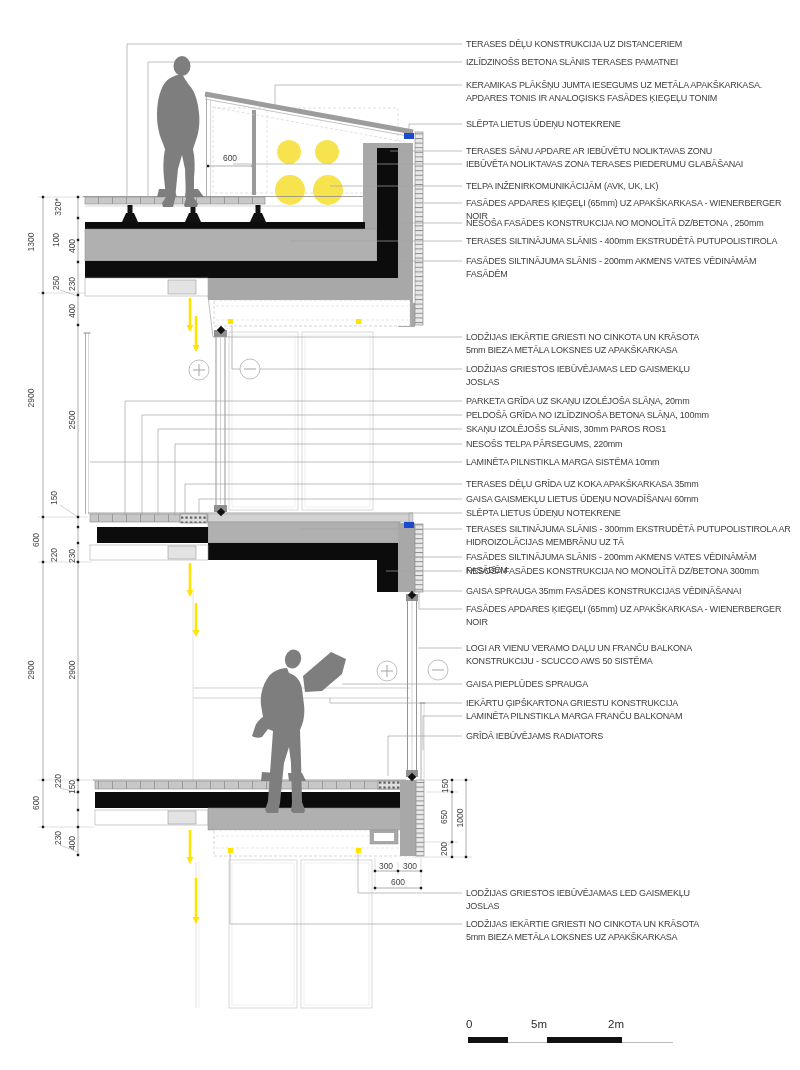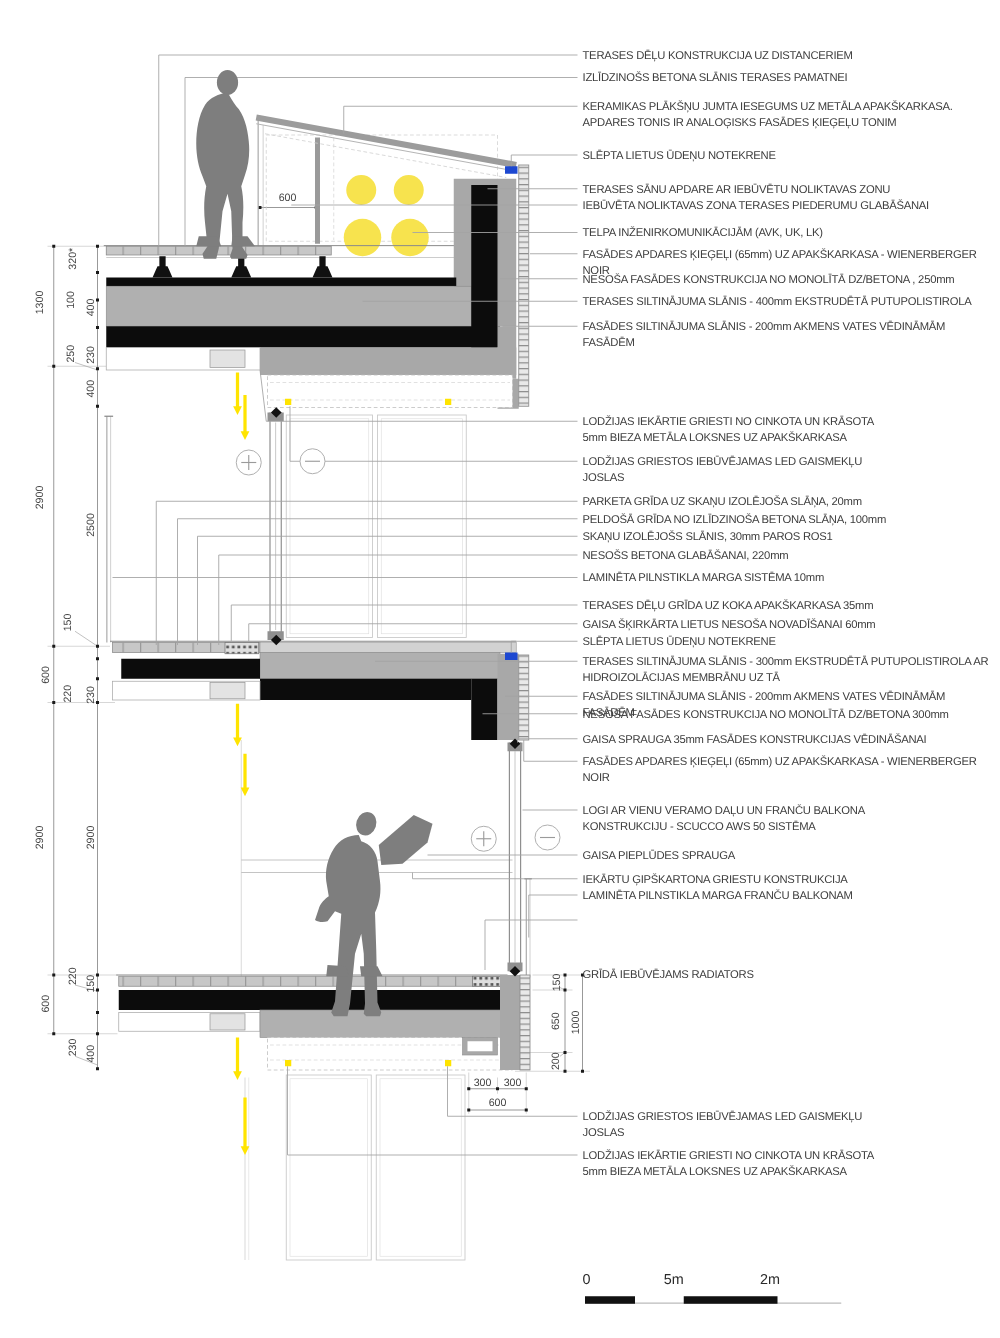--- a/index.html
+++ b/index.html
@@ -332,37 +332,37 @@
 <div class="ann" style="top:217px">NESOŠA FASĀDES KONSTRUKCIJA NO MONOLĪTĀ DZ/BETONA ,  250mm</div>
 <div class="ann" style="top:235px">TERASES SILTINĀJUMA SLĀNIS - 400mm EKSTRUDĒTĀ PUTUPOLISTIROLA</div>
 <div class="ann" style="top:255px">FASĀDES SILTINĀJUMA SLĀNIS - 200mm AKMENS VATES VĒDINĀMĀM FASĀDĒM</div>
 <div class="ann" style="top:331px">LODŽIJAS IEKĀRTIE GRIESTI NO CINKOTA UN KRĀSOTA
 5mm BIEZA METĀLA LOKSNES UZ APAKŠKARKASA</div>
 <div class="ann" style="top:363px">LODŽIJAS GRIESTOS IEBŪVĒJAMAS LED GAISMEKĻU
 JOSLAS</div>
 <div class="ann" style="top:395px">PARKETA GRĪDA UZ SKAŅU IZOLĒJOŠA SLĀŅA, 20mm</div>
 <div class="ann" style="top:409px">PELDOŠĀ GRĪDA NO IZLĪDZINOŠA BETONA SLĀŅA, 100mm</div>
 <div class="ann" style="top:423px">SKAŅU IZOLĒJOŠS SLĀNIS, 30mm PAROS ROS1</div>
-<div class="ann" style="top:438px">NESOŠS BETONA GLABĀŠANAI, 220mm</div>
+<div class="ann" style="top:438px">NESOŠS TELPA PĀRSEGUMS, 220mm</div>
 <div class="ann" style="top:456px">LAMINĒTA PILNSTIKLA MARGA SISTĒMA 10mm</div>
 <div class="ann" style="top:478px">TERASES DĒĻU GRĪDA UZ KOKA APAKŠKARKASA 35mm</div>
-<div class="ann" style="top:493px">GAISA ŠĶIRKĀRTA LIETUS NESOŠA NOVADĪŠANAI 60mm</div>
+<div class="ann" style="top:493px">GAISA GAISMEKĻU LIETUS ŪDEŅU NOVADĪŠANAI 60mm</div>
 <div class="ann" style="top:507px">SLĒPTA LIETUS ŪDEŅU NOTEKRENE</div>
 <div class="ann" style="top:523px">TERASES SILTINĀJUMA SLĀNIS - 300mm EKSTRUDĒTĀ PUTUPOLISTIROLA AR
 HIDROIZOLĀCIJAS MEMBRĀNU UZ TĀ</div>
 <div class="ann" style="top:551px">FASĀDES SILTINĀJUMA SLĀNIS - 200mm AKMENS VATES VĒDINĀMĀM FASĀDĒM</div>
 <div class="ann" style="top:565px">NESOŠA FASĀDES KONSTRUKCIJA NO MONOLĪTĀ DZ/BETONA  300mm</div>
 <div class="ann" style="top:585px">GAISA SPRAUGA 35mm FASĀDES KONSTRUKCIJAS VĒDINĀŠANAI</div>
 <div class="ann" style="top:603px">FASĀDES APDARES ĶIEĢEĻI (65mm) UZ APAKŠKARKASA  - WIENERBERGER NOIR</div>
 <div class="ann" style="top:642px">LOGI AR VIENU VERAMO DAĻU UN FRANČU BALKONA
 KONSTRUKCIJU - SCUCCO  AWS 50 SISTĒMA</div>
 <div class="ann" style="top:678px">GAISA PIEPLŪDES SPRAUGA</div>
 <div class="ann" style="top:697px">IEKĀRTU ĢIPŠKARTONA GRIESTU KONSTRUKCIJA</div>
 <div class="ann" style="top:710px">LAMINĒTA PILNSTIKLA MARGA FRANČU BALKONAM</div>
-<div class="ann" style="top:773px">GRĪDĀ IEBŪVĒJAMS RADIATORS</div>
+<div class="ann" style="top:730px">GRĪDĀ IEBŪVĒJAMS RADIATORS</div>
 <div class="ann" style="top:887px">LODŽIJAS GRIESTOS IEBŪVĒJAMAS LED GAISMEKĻU
 JOSLAS</div>
 <div class="ann" style="top:918px">LODŽIJAS IEKĀRTIE GRIESTI NO CINKOTA UN KRĀSOTA
 5mm BIEZA METĀLA LOKSNES UZ APAKŠKARKASA</div>
 
 <span class="dimv" style="left:31px;top:242px">1300</span>
 <span class="dimv" style="left:31px;top:398px">2900</span>
 <span class="dimv" style="left:36px;top:540px">600</span>
 <span class="dimv" style="left:31px;top:670px">2900</span>
 <span class="dimv" style="left:36px;top:803px">600</span>

